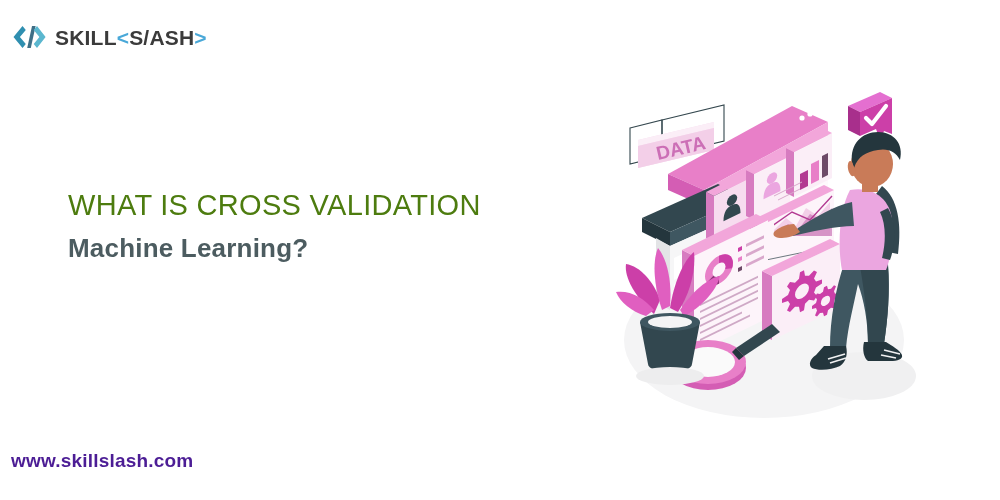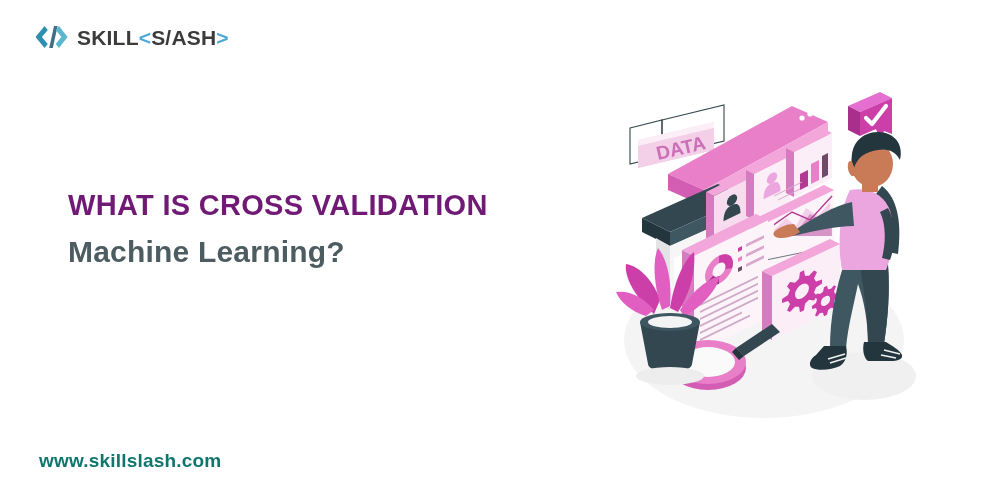--- a/index.html
+++ b/index.html
@@ -6,33 +6,33 @@
   body{
     width:1000px;height:500px;
     background:#ffffff;
     font-family:"Liberation Sans", sans-serif;
     overflow:hidden;
     position:relative;
   }
   .page{position:relative;width:1000px;height:500px;background:#fff;}
 
   
-  .logo{position:absolute;left:34px;top:22px;display:flex;align-items:center;gap:9px;}
+  .logo{position:absolute;left:12px;top:22px;display:flex;align-items:center;gap:9px;}
   .logo-mark{width:34px;height:30px;display:block;}
   .logo-text{font-size:21px;font-weight:bold;letter-spacing:.2px;line-height:1;white-space:nowrap;}
   .lt-dark{color:#3b3b3b;}
   .lt-blue{color:#49a8d8;}
 
   
   .headline{position:absolute;left:68px;top:186px;width:520px;}
-  .h-line{font-size:29px;font-weight:bold;line-height:1.36;letter-spacing:.3px;color:#701a75;}
-  .h-sub{font-size:30px;font-weight:bold;line-height:1.5;letter-spacing:.2px;color:#4c5c60;margin-top:4px;}
-
-  
-  .footer-url{position:absolute;left:39px;top:450px;font-size:19px;font-weight:bold;color:#0f766e;letter-spacing:.2px;}
+  .h-line{font-size:29px;font-weight:normal;line-height:1.36;letter-spacing:.3px;color:#4d7c0f;}
+  .h-sub{font-size:26px;font-weight:bold;line-height:1.5;letter-spacing:.2px;color:#4c5c60;margin-top:4px;}
+
+  
+  .footer-url{position:absolute;left:11px;top:450px;font-size:19px;font-weight:bold;color:#4c1d95;letter-spacing:.2px;}
 
   
   .illus{position:absolute;left:596px;top:78px;width:340px;height:340px;}
   .illus svg{display:block;width:340px;height:340px;}
 </style>
 </head>
 <body>
 
 <div class="page">
 

